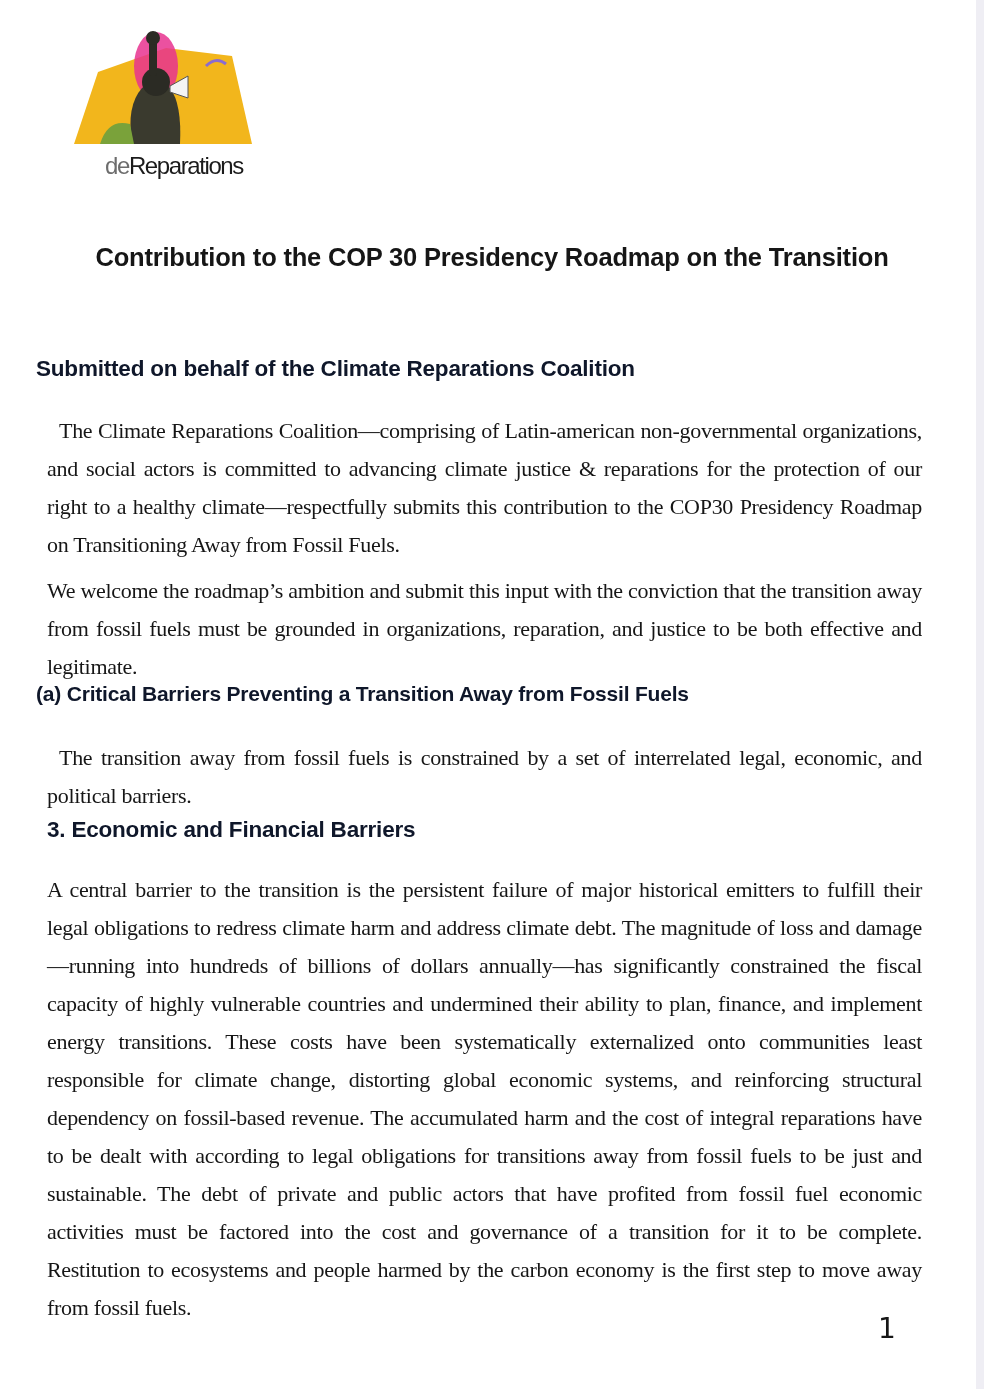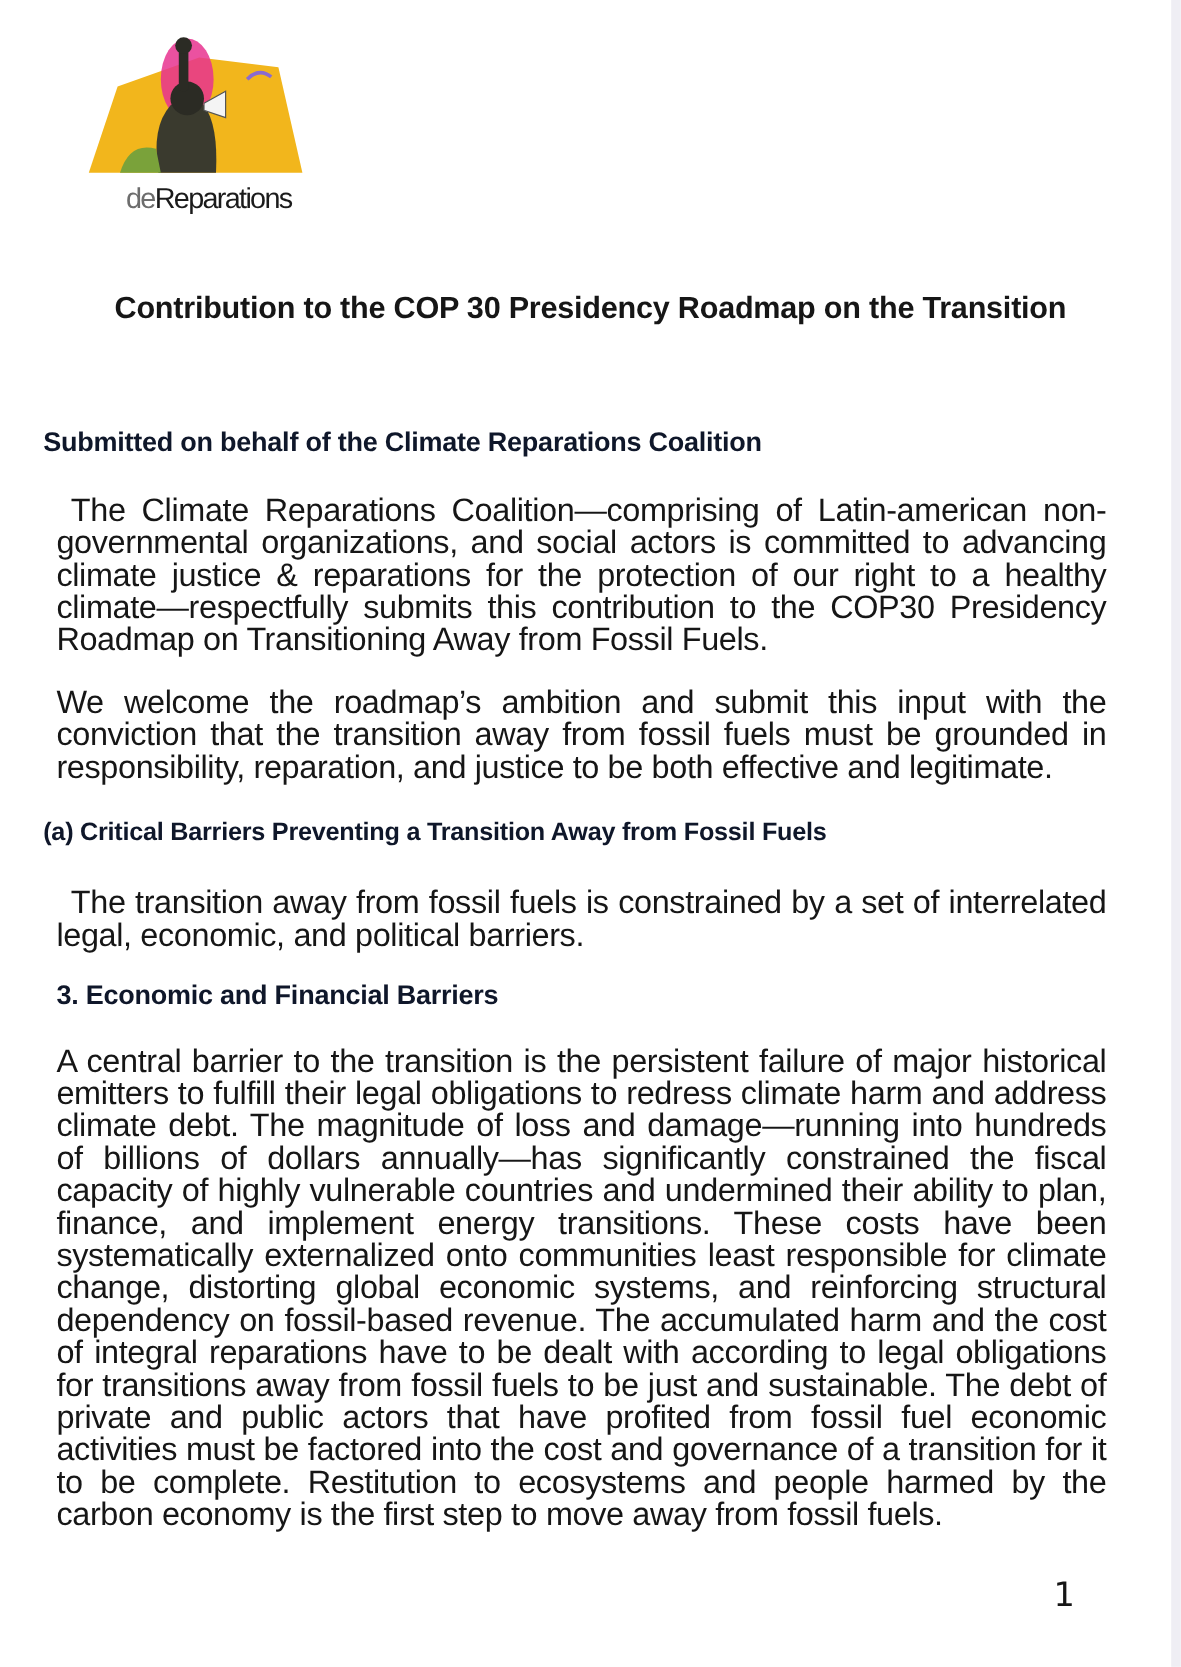--- a/index.html
+++ b/index.html
@@ -32,22 +32,22 @@
     position: absolute; left: 30px; top: 226px; width: 924px;
     text-align: center; font-weight: bold; font-size: 25.5px; line-height: 39px;
     letter-spacing: -0.2px; color: #161616; margin-top: 12px;
   }
   .h {
     position: absolute; font-weight: bold; color: #0f172a;
     font-family: "Liberation Sans", sans-serif; letter-spacing: -0.2px;
   }
   .p {
     position: absolute; left: 47px; width: 875px;
-    font-family: Liberation Sans, sans-serif; font-size: 27px;
-    line-height: 27px; text-align: justify; color: #161616;
+    font-family: Liberation Serif, serif; font-size: 22px;
+    line-height: 38px; text-align: justify; color: #161616;
     letter-spacing: -0.3px;
   }
   .indent { text-indent: 12px; }
   .page-num {
     position: absolute; left: 878px; top: 1312px; font-size: 28px;
     font-family: "DejaVu Sans", sans-serif; color: #161616;
   }
 </style>
 </head>
 <body>
@@ -70,21 +70,21 @@
 </div>
 
 <div class="title">
   <div>Contribution to the COP 30 Presidency Roadmap on the Transition</div>
 </div>
 
 <div class="h" style="left:36px; top:356px; font-size:22.5px;">Submitted on behalf of the Climate Reparations Coalition</div>
 
 <div class="p indent" style="top:412px;">The Climate Reparations Coalition—comprising of Latin-american non-governmental organizations, and social actors is committed to advancing climate justice &amp; reparations for the protection of our right to a healthy climate—respectfully submits this contribution to the COP30 Presidency Roadmap on Transitioning Away from Fossil Fuels.</div>
 
-<div class="p" style="top:572px;">We welcome the roadmap’s ambition and submit this input with the conviction that the transition away from fossil fuels must be grounded in responsibility, reparation, and justice to be both effective and legitimate.</div>
+<div class="p" style="top:572px;">We welcome the roadmap’s ambition and submit this input with the conviction that the transition away from fossil fuels must be grounded in organizations, reparation, and justice to be both effective and legitimate.</div>
 
 <div class="h" style="left:36px; top:682px; font-size:21px;">(a) Critical Barriers Preventing a Transition Away from Fossil Fuels</div>
 
 <div class="p indent" style="top:739px;">The transition away from fossil fuels is constrained by a set of interrelated legal, economic, and political barriers.</div>
 
 <div class="h" style="left:47px; top:817px; font-size:22.5px;">3. Economic and Financial Barriers</div>
 
 <div class="p" style="top:871px;">A central barrier to the transition is the persistent failure of major historical emitters to fulfill their legal obligations to redress climate harm and address climate debt.  The magnitude of loss and damage—running into hundreds of billions of dollars annually—has significantly constrained the fiscal capacity of highly vulnerable countries and undermined their ability to plan, finance, and implement energy transitions. These costs have been systematically externalized onto communities least responsible for climate change, distorting global economic systems, and reinforcing structural dependency on fossil-based revenue. The accumulated harm and the cost of integral reparations have to be dealt with according to legal obligations for transitions away from fossil fuels to be just and sustainable. The debt of private and public actors that have profited from fossil fuel economic activities must be factored into the cost and governance of a transition for it to be complete. Restitution to ecosystems and people harmed by the carbon economy is the first step to move away from fossil fuels.</div>
 
 <div class="page-num">1</div>

